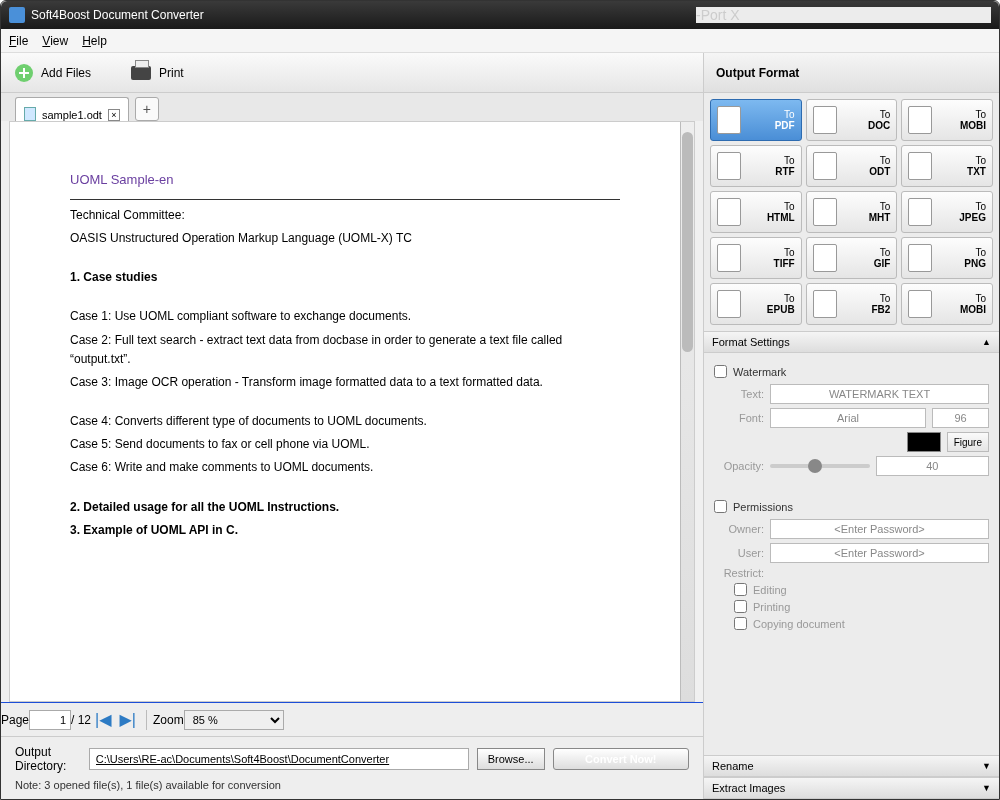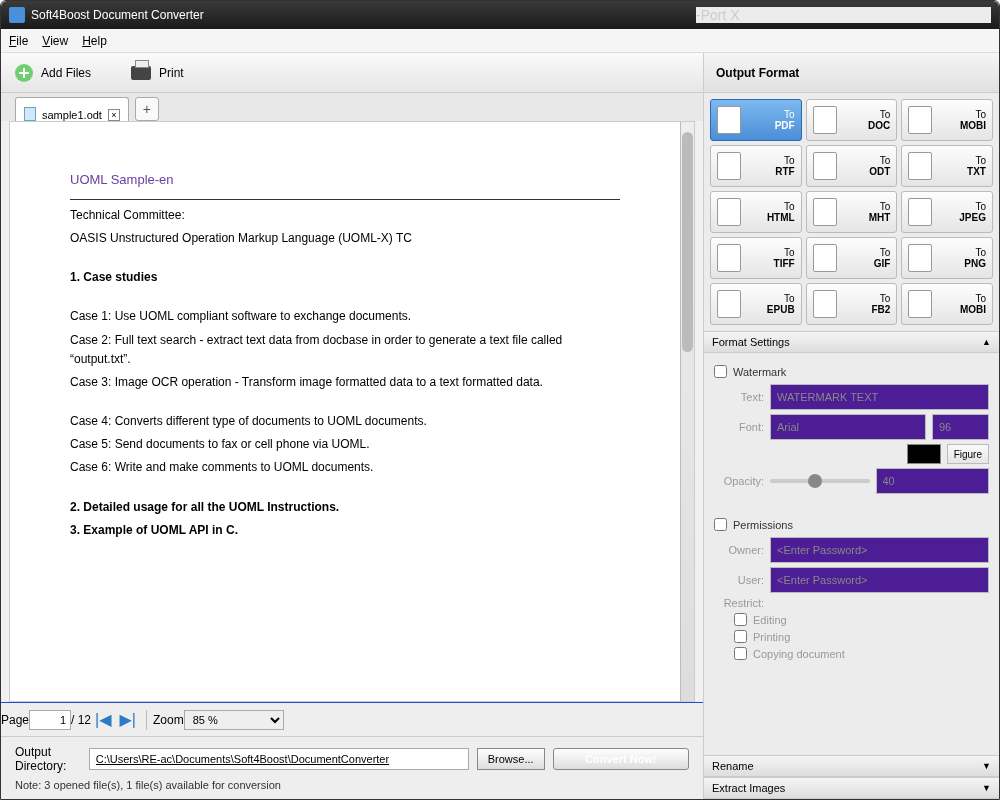--- a/index.html
+++ b/index.html
@@ -51,21 +51,21 @@
 .formats { padding:6px; display:grid; grid-template-columns:repeat(3,1fr); gap:4px; }
 .fmt { height:42px; background:linear-gradient(#fdfdfd,#e5e5e5); border:1px solid #bbb; border-radius:3px; display:flex; align-items:center; justify-content:flex-end; padding:0 6px; font-size:10px; cursor:pointer; position:relative; text-align:right; line-height:1.1; }
 .fmt.active { background:linear-gradient(#7db9f0,#4a8ed6); border-color:#2d6bb0; color:#fff; }
 .fmt .ficon { position:absolute; left:6px; width:24px; height:28px; background:#fff; border:1px solid #999; border-radius:2px; }
 .fmt .lbl2 { font-weight:bold; }
 .section-title { height:22px; background:linear-gradient(#f5f5f5,#ddd); border-top:1px solid #ccc; border-bottom:1px solid #ccc; padding:0 8px; font-size:11px; display:flex; align-items:center; }
 .section-title .arr { margin-left:auto; font-size:9px; }
 .settings { padding:8px 10px; font-size:11px; color:#888; }
 .settings .row { display:flex; align-items:center; gap:6px; margin:4px 0; }
 .settings .lbl { width:50px; text-align:right; color:#999; }
-.settings input[type=text] { flex:1; height:20px; border:1px solid #bbb; background:#4c1d95; padding:12px 6px; font-size:11px; color:#888; }
+.settings input[type=text] { flex:1; height:20px; border:1px solid #bbb; background:#ffffff; padding:0 6px; font-size:11px; color:#888;text-align:center; }
 .settings .small { width:44px; flex:none; }
 .settings .chk { display:flex; align-items:center; gap:6px; color:#333; margin:4px 0 6px; }
 .settings .colorbox { width:34px; height:20px; background:#000; border:1px solid #888; }
 .settings .figbtn { height:20px; padding:0 6px; border:1px solid #bbb; background:linear-gradient(#fafafa,#e5e5e5); font-size:10px; cursor:pointer; }
 .slider { flex:1; height:4px; background:#ccc; border-radius:2px; position:relative; }
 .slider .knob { position:absolute; top:-5px; left:38%; width:14px; height:14px; background:#888; border-radius:50%; }
 .permlist { margin-left:20px; }
 .permlist .row { color:#999; }
 .sidebottom { margin-top:auto; }
 </style>

